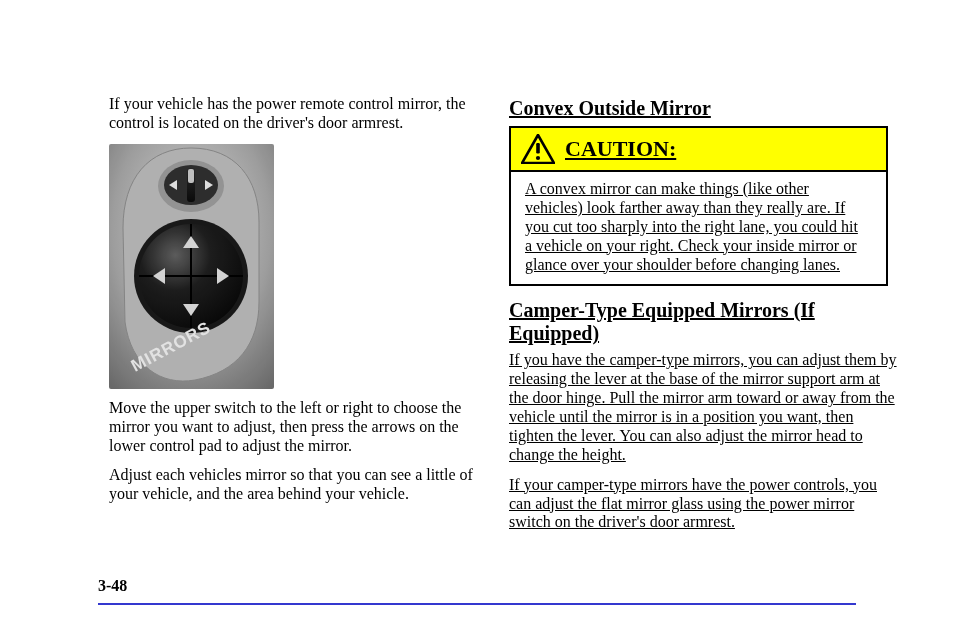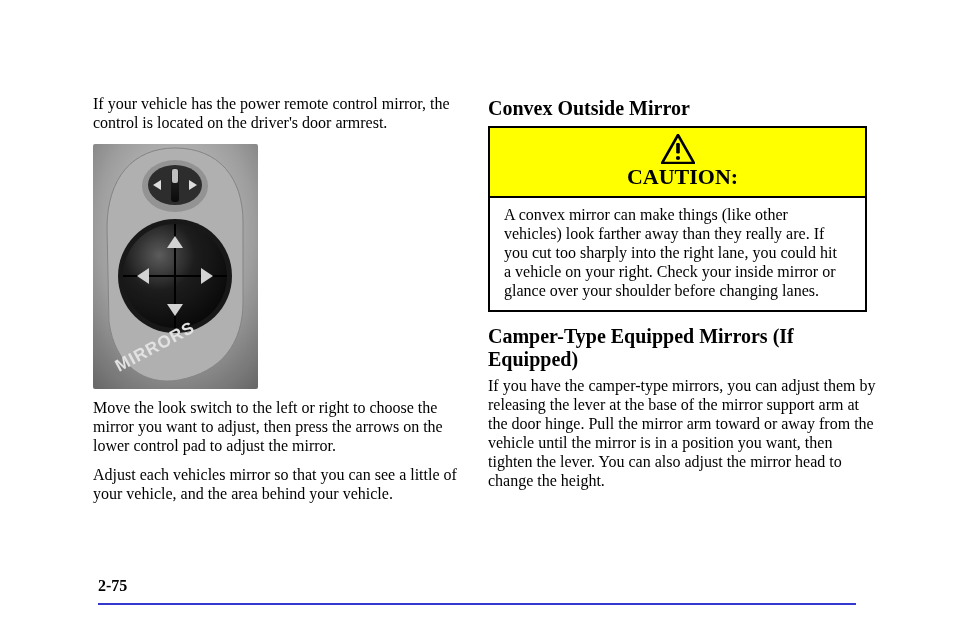--- a/index.html
+++ b/index.html
@@ -12,30 +12,31 @@
     color: #000;
   }
   .page {
     position: relative;
     width: 954px;
     height: 636px;
     box-sizing: border-box;
   }
   .left-col {
     position: absolute;
-    left: 76px;
+    left: 92px;
     top: 95px;
     width: 375px;
     padding-left: 17px;
   }
   .right-col {
     position: absolute;
-    left: 488px;
+    left: 509px;
     top: 97px;
     width: 388px;
+    text-decoration: underline;
   }
   h2.section-heading {
     font-size: 20px;
     font-weight: bold;
     margin: 0 0 6px 0;
   }
   p.body {
     font-size: 16px;
     line-height: 1.18;
     margin: 0 0 11px 0;
@@ -56,21 +57,20 @@
     width: 375px;
     margin: 0 0 13px 0;
     background: #fff;
   }
   .caution-header {
     background: #ffff00;
     border-bottom: 2px solid #000;
     padding: 6px 10px 6px 10px;
     display: flex;
     align-items: center;
-    flex-direction: column;
   }
   .caution-label {
     font-weight: bold;
     font-size: 22px;
     margin-left: 10px;
     letter-spacing: 0;
   }
   .caution-body {
     padding: 8px 22px 10px 14px;
     font-size: 16px;
@@ -142,21 +142,21 @@
         <polygon points="120,132 108,124 108,140" fill="#dcdcdc"></polygon>
 
         <g transform="translate(26,228) rotate(-28)">
           <text x="0" y="0" font-family="Arial, Helvetica, sans-serif" font-size="17" font-weight="bold" fill="#ececec" letter-spacing="1">MIRRORS</text>
         </g>
 
         <rect x="0" y="0" width="165" height="245" fill="#000" opacity="0.04"></rect>
       </svg>
     </div>
 
-    <p class="body">Move the look switch to the left or right to choose the mirror you want to adjust, then press the arrows on the lower control pad to adjust the mirror.</p>
+    <p class="body">Move the upper switch to the left or right to choose the mirror you want to adjust, then press the arrows on the lower control pad to adjust the mirror.</p>
     <p class="body">Adjust each vehicles mirror so that you can see a little of your vehicle, and the area behind your vehicle.</p>
   </div>
 
   <div class="right-col">
     <h2 class="section-heading">Convex Outside Mirror</h2>
 
     <div class="caution-box">
       <div class="caution-header">
         <span style="display:inline-block;line-height:0;">
           <svg width="34" height="30" viewBox="0 0 34 30" aria-hidden="true">
@@ -165,18 +165,19 @@
             <circle cx="17" cy="24" r="2.1" fill="#000"></circle>
           </svg>
         </span>
         <span class="caution-label">CAUTION:</span>
       </div>
       <div class="caution-body">A convex mirror can make things (like other vehicles) look farther away than they really are. If you cut too sharply into the right lane, you could hit a vehicle on your right. Check your inside mirror or glance over your shoulder before changing lanes.</div>
     </div>
 
     <h2 class="section-heading" style="margin-top:4px;">Camper-Type Equipped Mirrors (If Equipped)</h2>
     <p class="body">If you have the camper-type mirrors, you can adjust them by releasing the lever at the base of the mirror support arm at the door hinge. Pull the mirror arm toward or away from the vehicle until the mirror is in a position you want, then tighten the lever. You can also adjust the mirror head to change the height.</p>
+    <p class="body">If your camper-type mirrors have the power controls, you can adjust the flat mirror glass using the power mirror switch on the driver's door armrest.</p>
   </div>
 
-  <div class="page-number">2-75</div>
+  <div class="page-number">3-48</div>
   <div class="footer-rule"></div>
 
 </div>
 
 </body></html>

